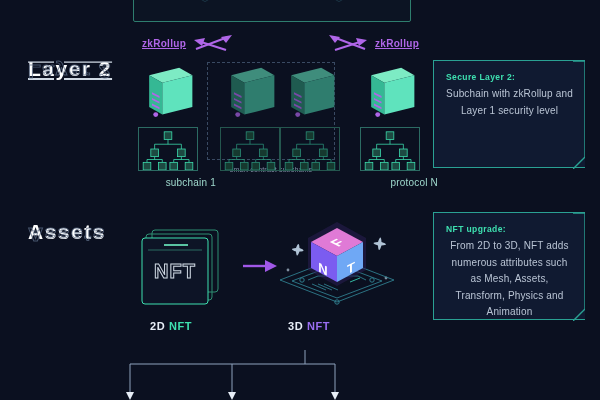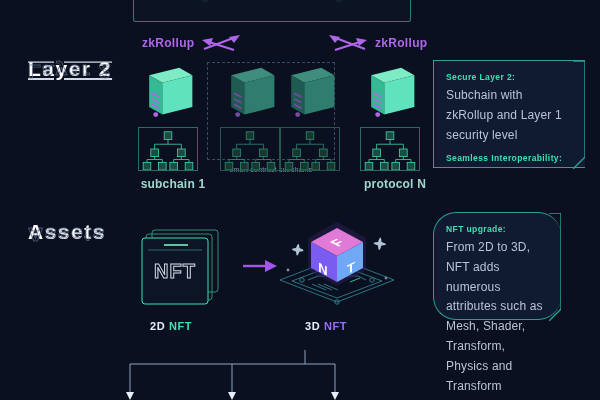--- a/index.html
+++ b/index.html
@@ -32,31 +32,31 @@
   #top-box {
     position:absolute; left:133px; top:-46px; width:278px; height:68px;
     border:1px solid #2e7d6e; border-radius:2px; background:rgba(16,40,48,.18);
   }
   .topcube { position:absolute; width:34px; height:34px; top:16px; }
   .topcube.a { left:54px; }
   .topcube.b { left:188px; }
 
   
   .zk { position:absolute; display:flex; align-items:center; gap:6px; }
-  .zk .lbl { color:#b066e8; font-size:12px; font-weight:bold; letter-spacing:.3px; }
+  .zk .lbl { color:#b066e8; font-size:10px; font-weight:bold; letter-spacing:.3px;text-decoration:underline; }
   #zk-left { left:142px; top:33px; }
   #zk-right { left:325px; top:33px; }
 
   
   .subchain { position:absolute; width:86px; }
   .srv { position:relative; width:62px; height:62px; margin:0 auto 0 6px; }
   .tree { width:60px; height:44px; margin:3px 0 0 8px; border:1px solid #2c6b63; }
   .sc-label {
-    text-align:center; font-size:12px; color:#9fd9cd; letter-spacing:.2px;
-    margin-top:6px; font-weight:bold;
+    text-align:right; font-size:10px; color:#9fd9cd; letter-spacing:.2px;
+    margin-top:6px; font-weight:normal;
   }
   #sc1 { left:130px; top:62px; }
   #sc2 { left:212px; top:62px; }
   #sc3 { left:272px; top:62px; }
   #scN { left:352px; top:62px; }
 
   #dashed-group {
     position:absolute; left:207px; top:62px; width:128px; height:98px;
     border:1px dashed #3a4a63;
   }
@@ -72,36 +72,36 @@
     border-bottom:1px solid #2aa193;
     padding:11px 12px 10px 12px;
   }
   .panel .cut {
     position:absolute; right:0; top:0; bottom:0; width:12px; pointer-events:none;
   }
   .p-head {
     color:#3ee0b0; font-size:8.5px; font-weight:bold; letter-spacing:.4px;
     margin-bottom:4px;
   }
-  .p-body { color:#b9c4d4; font-size:12px; line-height:1.65; letter-spacing:.15px; }
+  .p-body { color:#b9c4d4; font-size:10px; line-height:1.65; letter-spacing:.15px;text-align:center; }
   .p-gap { height:8px; }
   #panel-secure { left:433px; top:60px; width:152px; height:108px; }
-  #panel-nft    { left:433px; top:212px; width:128px; height:108px;border-radius:23px; }
+  #panel-nft    { left:433px; top:212px; width:152px; height:108px; }
 
   
   #nft2d { position:absolute; left:138px; top:228px; width:86px; height:82px; }
   #arrow2d3d { position:absolute; left:243px; top:258px; width:34px; height:16px; }
   #nft3d { position:absolute; left:272px; top:218px; width:130px; height:100px; }
 
   .asset-label { position:absolute; font-size:11px; font-weight:bold; letter-spacing:.6px; }
   .asset-label .dim { color:#e8eef7; }
   .asset-label .nft { color:#3ee0b0; }
   .asset-label .nft-p { color:#9b6ef3; }
   #lbl2d { left:150px; top:320px; }
-  #lbl3d { left:305px; top:320px; }
+  #lbl3d { left:288px; top:320px; }
 
   
   #connectors { position:absolute; left:120px; top:350px; width:320px; height:50px; }
 </style>
 </head>
 <body>
 
 <div id="stage">
 
   <div id="top-box">
@@ -325,29 +325,28 @@
     <div class="sc-label">protocol N</div>
   </div>
 
   <div class="panel" id="panel-secure">
     <svg class="cut" viewBox="0 0 12 108" preserveAspectRatio="none">
       <path d="M0,0 L12,0 L12,96 L0,108" fill="none" stroke="#2aa193" stroke-width="1.4"></path>
     </svg>
     <div class="p-head">Secure Layer 2:</div>
     <div class="p-body">Subchain with zkRollup and Layer 1 security level</div>
     <div class="p-gap"></div>
-    <div class="p-head">Seamless Interoperability:</div>
   </div>
 
   <div class="panel" id="panel-nft">
     <svg class="cut" viewBox="0 0 12 108" preserveAspectRatio="none">
       <path d="M0,0 L12,0 L12,96 L0,108" fill="none" stroke="#2aa193" stroke-width="1.4"></path>
     </svg>
     <div class="p-head">NFT upgrade:</div>
-    <div class="p-body">From 2D to 3D, NFT adds numerous attributes such as Mesh, Shader, Transform, Physics and Transform</div>
+    <div class="p-body">From 2D to 3D, NFT adds numerous attributes such as Mesh, Assets, Transform, Physics and Animation</div>
   </div>
 
   <div id="nft2d">
     <svg viewBox="0 0 86 82" width="86" height="82">
       <g fill="none" stroke="#2f8f72" stroke-width="1">
         <rect x="14" y="2" width="66" height="62" rx="3"></rect>
         <rect x="8" y="6" width="66" height="66" rx="3"></rect>
       </g>
       <rect x="4" y="10" width="66" height="66" rx="3" fill="#0d1426" stroke="#3ee0b0" stroke-width="1"></rect>
       <line x1="10" y1="22" x2="64" y2="22" stroke="#2a6a60" stroke-width="1"></line>

